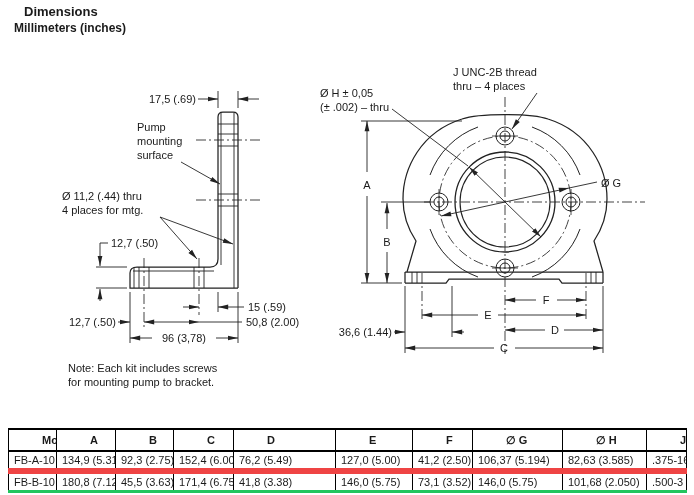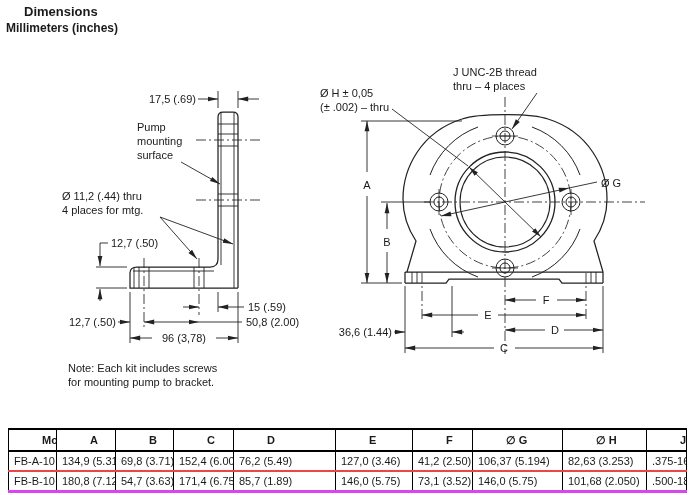--- a/index.html
+++ b/index.html
@@ -2,35 +2,35 @@
 <html><head>
 <meta charset="utf-8">
 <style>
   * { margin:0; padding:0; box-sizing:border-box; }
   body { background:#fff; }
   .canvas {
     position:relative; width:694px; height:495px; background:#ffffff;
     font-family:"Liberation Sans", sans-serif; color:#1a1a1a; overflow:hidden;
   }
   .title { position:absolute; left:7px; top:4px; font-size:13px; font-weight:bold;padding-left:17px; }
-  .subtitle { position:absolute; left:6px; top:21px; font-size:12px; font-weight:bold; }
+  .subtitle { position:absolute; left:14px; top:21px; font-size:12px; font-weight:bold; }
   svg.drawing { position:absolute; left:0; top:0; }
   svg.drawing text { font-family:"Liberation Sans", sans-serif; font-size:11px; fill:#1a1a1a; }
   .dim-table {
     position:absolute; left:8px; top:428px; width:678px;
     border-collapse:collapse; table-layout:fixed;
     font-size:11px;
   }
   .dim-table th, .dim-table td {
     border-left:1px solid #000; border-right:1px solid #000;
     padding:2px 3px 2px 5px; text-align:left; white-space:nowrap; overflow:hidden;
   }
   .dim-table thead th { font-weight:bold; border-top:2px solid #000; border-bottom:2px solid #000; height:22px;padding-left:33px; }
-  .dim-table tbody td { height:20px; border-bottom:2px solid #ef4444; }
-  .dim-table tbody tr:last-child td { border-bottom:3px solid #d946ef; }
+  .dim-table tbody td { height:20px; border-bottom:6px solid #ef4444; }
+  .dim-table tbody tr:last-child td { border-bottom:3px solid #22c55e; }
 </style>
 </head>
 <body>
 
 <div class="canvas">
 
   <div class="title">Dimensions</div>
   <div class="subtitle">Millimeters (inches)</div>
 
   <svg class="drawing" width="694" height="420" viewBox="0 0 694 420">
@@ -281,36 +281,36 @@
         <th>F</th>
         <th>∅ G</th>
         <th>∅ H</th>
         <th>J</th>
       </tr>
     </thead>
     <tbody>
       <tr>
         <td>FB-A-10</td>
         <td>134,9 (5.31)</td>
-        <td>69,8 (3.71)</td>
+        <td>92,3 (2.75)</td>
         <td>152,4 (6.00)</td>
         <td>76,2 (5.49)</td>
-        <td>127,0 (3.46)</td>
+        <td>127,0 (5.00)</td>
         <td>41,2 (2.50)</td>
         <td>106,37 (5.194)</td>
-        <td>82,63 (3.253)</td>
+        <td>82,63 (3.585)</td>
         <td>.375-16</td>
       </tr>
       <tr>
         <td>FB-B-10</td>
         <td>180,8 (7.12)</td>
-        <td>54,7 (3.63)</td>
+        <td>45,5 (3.63)</td>
         <td>171,4 (6.75)</td>
-        <td>85,7 (1.89)</td>
+        <td>41,8 (3.38)</td>
         <td>146,0 (5.75)</td>
         <td>73,1 (3.52)</td>
         <td>146,0 (5.75)</td>
         <td>101,68 (2.050)</td>
-        <td>.500-18</td>
+        <td>.500-3</td>
       </tr>
     </tbody>
   </table>
 </div>
 
 </body></html>

